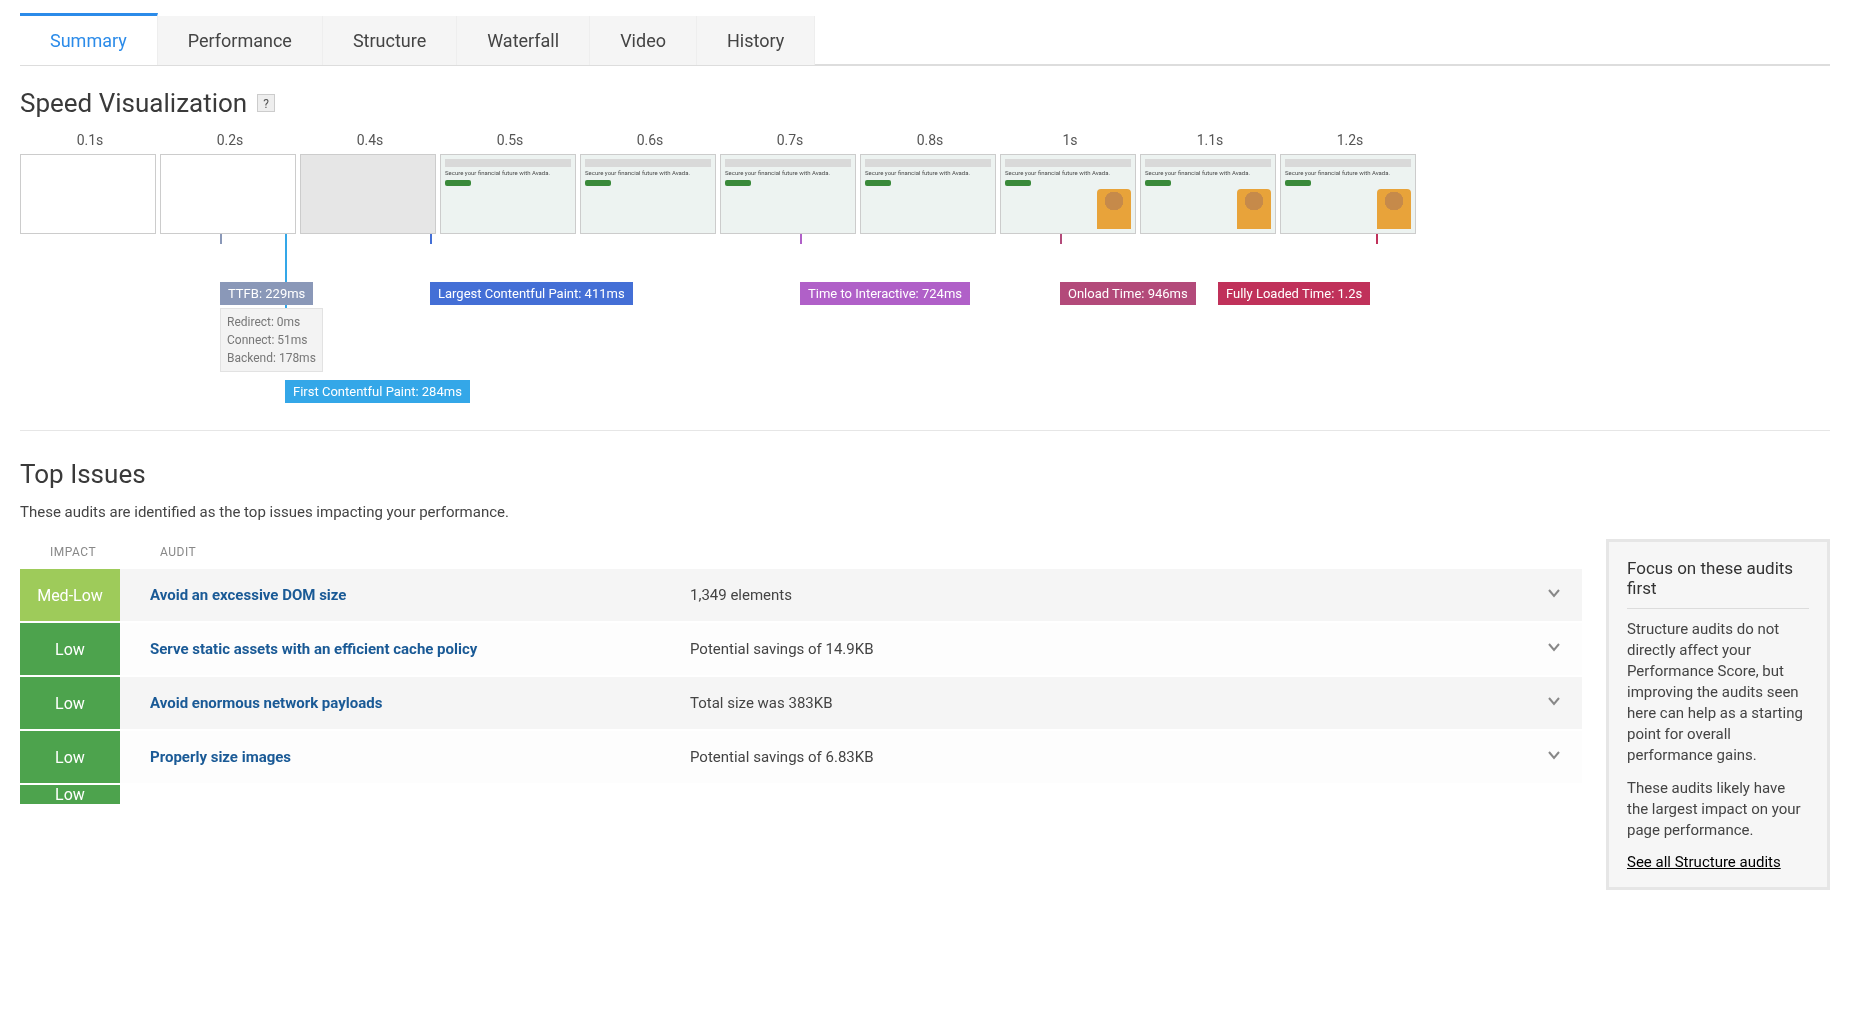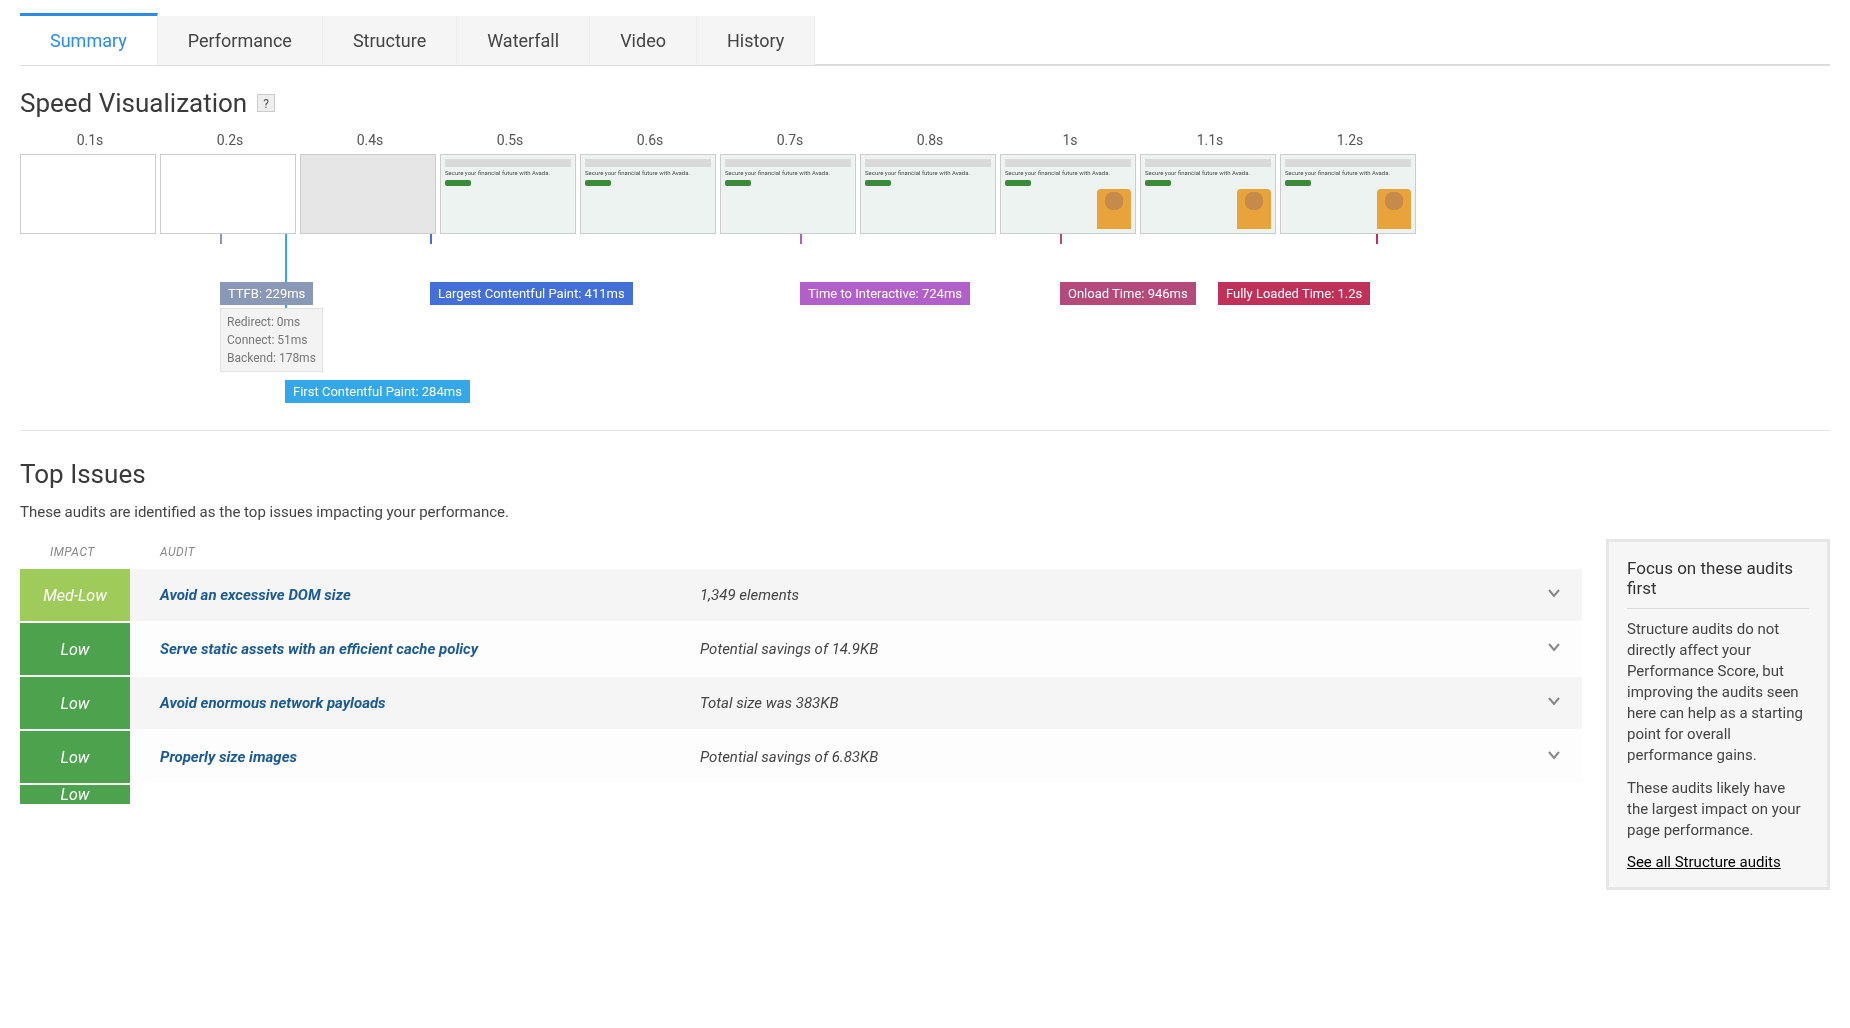--- a/index.html
+++ b/index.html
@@ -25,26 +25,26 @@
   .frame.content .avatar { position: absolute; right: 4px; bottom: 4px; width: 34px; height: 40px; background: radial-gradient(circle at 50% 30%, #c68a4a 28%, transparent 29%), linear-gradient(#e8a33a,#e8a33a); border-radius: 4px 4px 0 0; display:none;}
   .frame.content.withimg .avatar { display:block; }
   .markers { position: relative; height: 120px; margin-top: 48px; }
   .marker-badge { position: absolute; color: #fff; font-size: 13px; padding: 4px 8px; white-space: nowrap; }
   .ttfb-details { position: absolute; font-size: 12px; color: #777; line-height: 1.5; background:#f3f3f3; padding:4px 6px; border:1px solid #e2e2e2;}
   .vline { position:absolute; width:2px; height:80px; top:0; }
 
   
   .subtext { font-size: 15px; color: #444; margin-bottom: 18px; }
   .issues-wrap { display: flex; gap: 24px; }
-  .issues-table { flex: 1; font-style: italic; }
+  .issues-table { flex: 1; }
   .thead { display: flex; font-size: 12px; color: #888; letter-spacing: 0.5px; padding: 6px 0 8px; }
   .th-impact { width: 110px; padding-left: 30px; }
   .th-audit { padding-left: 30px; }
   .issue-row { display: flex; align-items: stretch; border-top: 2px solid #fff; }
-  .impact-cell { width: 110px; color: #fff; font-size: 16px; display: flex; align-items: center; justify-content: center; font-weight: 400; }
+  .impact-cell { width: 100px; color: #fff; font-size: 16px; display: flex; align-items: center; justify-content: center; font-weight: 400; }
   .impact-medlow { background: #9ecb5a; }
   .impact-low { background: #4da34d; }
   .audit-row { flex: 1; display: flex; align-items: center; background: #f5f5f5; padding: 16px 14px 16px 30px; cursor:pointer;}
   .issue-row.alt .audit-row{ background:#fdfdfd;}
   .audit-name { color: #1a5a96; font-weight: 700; font-size: 15px; flex: 0 0 540px; }
   .audit-detail { color: #444; font-size: 15px; flex: 1; }
   .chev { color: #999; cursor: pointer; padding: 0 6px; }
   .aside { width: 224px; background: #f6f6f6; border: 3px solid #e6e6e6; padding: 16px 18px; font-size: 15px; color:#444;}
   .aside h4 { font-size: 17px; font-weight: 400; color: #333; margin-bottom: 10px; border-bottom: 1px solid #dcdcdc; padding-bottom: 10px; }
   .aside p { margin-bottom: 12px; line-height: 1.4; }

